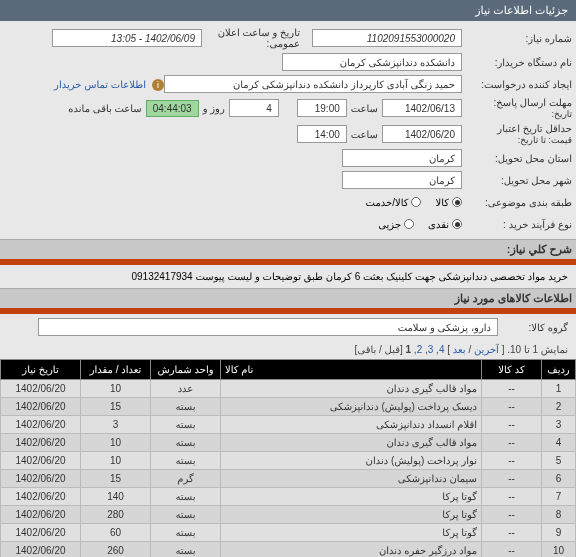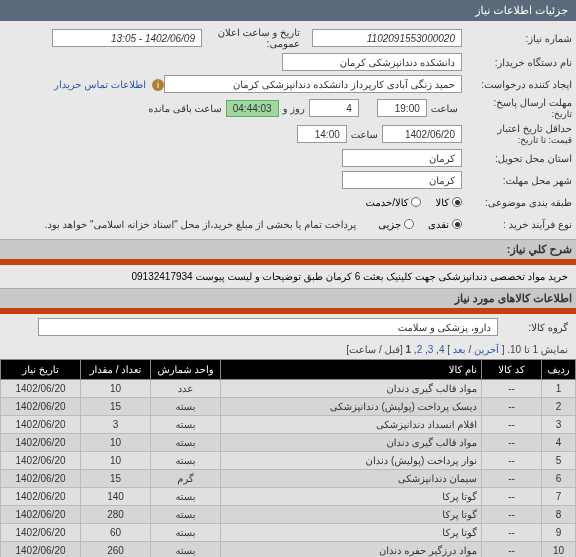--- a/index.html
+++ b/index.html
@@ -26,21 +26,21 @@
 .desc-row { padding: 6px 8px; font-size: 10px; background: #e8e8e8; }
 .group-row { display: flex; align-items: center; padding: 4px 8px; background: #e8e8e8; }
 .pager { font-size: 10px; color: #444; padding: 4px 8px; background: #e8e8e8; }
 .pager a { color: #2a5aaa; cursor: pointer; }
 .table { width: 100%; border-collapse: collapse; font-size: 10px; }
 .table th { background: #000000; color: #fff; padding: 4px; border: 1px solid #888; font-weight: normal; }
 .table td { background: #e0e0e0; padding: 3px 4px; border: 1px solid #bbb; text-align: center; color: #333; }
 .table tr:nth-child(even) td { background: #d6d6d6; }
 .col-row { width: 34px; }
 .col-code { width: 60px; }
-.col-name { width: auto; text-align: right; }
+.col-name { width: auto; text-align: left; }
 .col-unit { width: 70px; }
 .col-qty { width: 70px; }
 .col-date { width: 80px; }
 .icon-info { display:inline-block; width:12px; height:12px; border-radius:50%; background:#b08030; color:#fff; font-size:9px; text-align:center; line-height:12px; margin-left:3px; }
 </style>
 </head>
 <body>
 
 <div class="header-bar">
   <span>جزئیات اطلاعات نیاز</span>
@@ -64,20 +64,21 @@
     <span class="label">ایجاد کننده درخواست:</span>
     <span class="value-box" style="width:298px">حمید زنگی آبادی کارپرداز دانشکده دندانپزشکی کرمان</span>
     <span style="padding-right:0">
       <span class="icon-info">i</span>
       <span class="link-text">اطلاعات تماس خریدار</span>
     </span>
   </div>
 
   <div class="row">
     <span class="label"><span>مهلت ارسال پاسخ:</span><br><span style="font-size:9px">تاریخ:</span></span>
+    <span class="value-box w80">1402/06/13</span>
     <span class="mini-label">ساعت</span>
     <span class="value-box w50">19:00</span>
     <span style="width:18px"></span>
     <span class="value-box w50" style="text-align:center">4</span>
     <span class="mini-label">روز و</span>
     <span class="time-box">04:44:03</span>
     <span class="mini-label">ساعت باقی مانده</span>
   </div>
 
   <div class="row">
@@ -86,21 +87,21 @@
     <span class="mini-label">ساعت</span>
     <span class="value-box w50">14:00</span>
   </div>
 
   <div class="row">
     <span class="label">استان محل تحویل:</span>
     <span class="value-box w120">کرمان</span>
   </div>
 
   <div class="row">
-    <span class="label">شهر محل مهلت:</span>
+    <span class="label">شهر محل تحویل:</span>
     <span class="value-box w120">کرمان</span>
   </div>
 
   <div class="row">
     <span class="label">طبقه بندی موضوعی:</span>
     <span class="radio-group">
       <span class="radio-item">
         <span class="radio-circle">
             <span class="radio-dot"></span>
           </span>
@@ -119,38 +120,37 @@
       <span class="radio-item">
         <span class="radio-circle">
             <span class="radio-dot"></span>
           </span>
         <span>نقدی</span>
       </span>
       <span class="radio-item">
         <span class="radio-circle"></span>
         <span>جزیی</span>
       </span>
-      <span style="font-size:10px;color:#333;padding-right:8px">پرداخت تمام یا بخشی از مبلغ خرید،از محل "اسناد خزانه اسلامی" خواهد بود.</span>
     </span>
   </div>
 
 </div>
 
 <div class="section-bar">شرح کلي نیاز:</div>
 <div class="desc-row">خرید مواد تخصصی دندانپزشکی جهت کلینیک بعثت 6 کرمان طبق توضیحات و لیست پیوست 09132417934</div>
 
 <div class="section-bar">اطلاعات کالاهای مورد نیاز</div>
 
 <div class="group-row">
   <span class="label" style="width:70px">گروه کالا:</span>
   <span class="value-box" style="width:460px">دارو، پزشکی و سلامت</span>
 </div>
 
 <div class="pager">
-  <span>نمایش 1 تا 10. [ </span><a>آخرین</a><span> / </span><a>بعد</a><span> ] </span><a>4</a><span>, </span><a>3</a><span>, </span><a>2</a><span>, </span><span style="font-weight:bold">1</span><span> [قبل / ساعت]</span>
+  <span>نمایش 1 تا 10. [ </span><a>آخرین</a><span> / </span><a>بعد</a><span> ] </span><a>4</a><span>, </span><a>3</a><span>, </span><a>2</a><span>, </span><span style="font-weight:bold">1</span><span> [قبل / باقی]</span>
 </div>
 
 <table class="table">
   <thead>
     <tr>
       <th class="col-row">ردیف</th>
       <th class="col-code">کد کالا</th>
       <th class="col-name">نام کالا</th>
       <th class="col-unit">واحد شمارش</th>
       <th class="col-qty">تعداد / مقدار</th>

